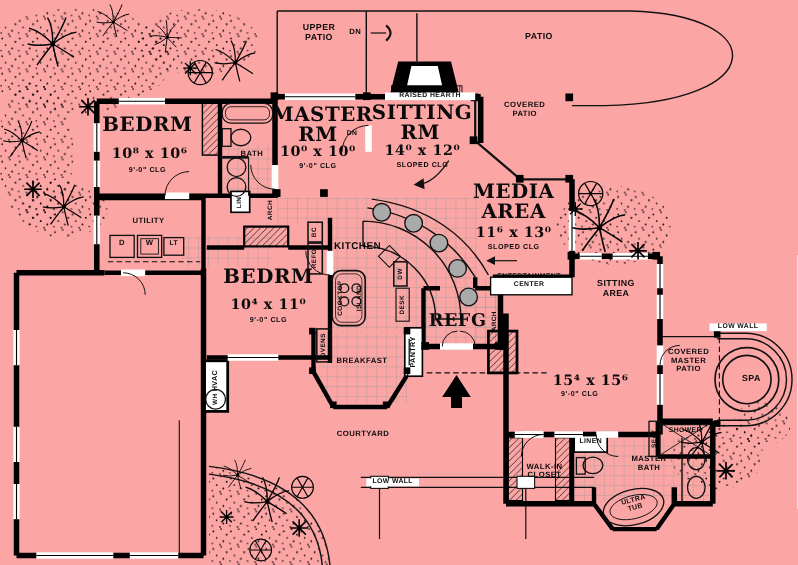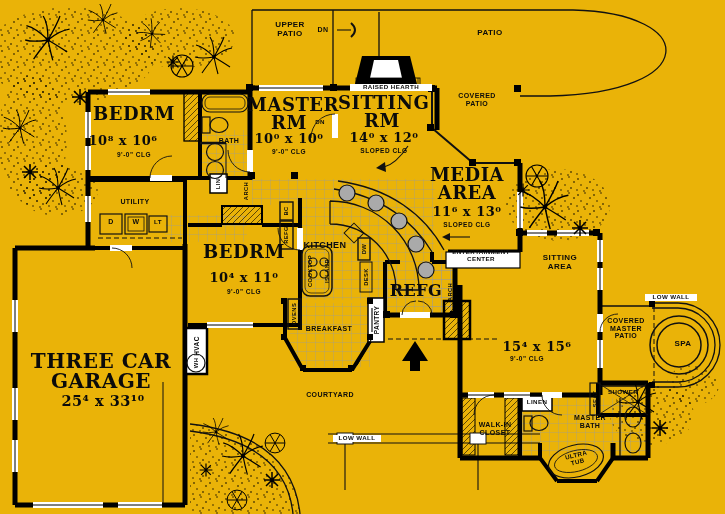--- a/index.html
+++ b/index.html
@@ -1,16 +1,16 @@
 <!DOCTYPE html>
 <html><head>
 <meta charset="utf-8">
 <style>
   html,body{margin:0;background:#fff}
-  #plan{position:relative;width:725px;height:514px;background:#eab308;overflow:hidden;
+  #plan{position:relative;width:725px;height:514px;background:#fca5a5;overflow:hidden;
         font-family:"Liberation Sans",sans-serif}
   #plan svg{position:absolute;left:0;top:0}
   .lbl{position:absolute;color:#0b0b0b;text-align:center;font-weight:bold;line-height:1.1;
        white-space:pre-line;letter-spacing:.4px;font-family:"Liberation Sans",sans-serif}
   .serif{font-family:"DejaVu Serif","Liberation Serif",serif;line-height:.98;letter-spacing:.5px}
   .s19{font-size:18px}.s21{font-size:20px}.s16{font-size:16px}
   .dims{font-family:"DejaVu Serif","Liberation Serif",serif;font-size:13px;letter-spacing:.5px}
   .dims15{font-family:"DejaVu Serif","Liberation Serif",serif;font-size:14.5px;letter-spacing:.5px}
   .clg{font-size:6.5px;letter-spacing:.5px}
   .t9{font-size:9px}.t8{font-size:8px}.t7{font-size:7px}.t6{font-size:6.2px}
@@ -302,21 +302,21 @@
         <rect x="470" y="433" width="16" height="11"></rect>
   </g>
 </svg>
 
 <div class="lbl t8" style="left:255px;top:21px;width:70px">UPPER
 PATIO</div>
 <div class="lbl t7" style="left:315px;top:26px;width:16px">DN</div>
 <div class="lbl t8" style="left:455px;top:29px;width:70px">PATIO</div>
 
 <div class="lbl serif s19" style="left:90px;top:105px;width:88px">BEDRM</div>
-<div class="lbl dims" style="left:79px;top:134px;width:88px">10⁸ x 10⁶</div>
+<div class="lbl dims" style="left:92px;top:134px;width:88px">10⁸ x 10⁶</div>
 <div class="lbl clg" style="left:90px;top:151px;width:88px">9'-0" CLG</div>
 <div class="lbl t7" style="left:212px;top:137px;width:34px">BATH</div>
 
 <div class="lbl serif s19" style="left:247px;top:96px;width:84px">MASTER
 RM</div>
 <div class="lbl dims" style="left:247px;top:132px;width:84px">10⁰ x 10⁰</div>
 <div class="lbl clg" style="left:247px;top:148px;width:84px">9'-0" CLG</div>
 <div class="lbl t6" style="left:312px;top:119px;width:16px">DN</div>
 
 <div class="lbl t6 wbg" style="left:350px;top:84px;width:78px">RAISED HEARTH</div>
@@ -339,29 +339,26 @@
 
 <div class="lbl t7" style="left:105px;top:198px;width:60px">UTILITY</div>
 <div class="lbl t7" style="left:100px;top:218px;width:22px">D</div>
 <div class="lbl t7" style="left:125px;top:218px;width:22px">W</div>
 <div class="lbl t6" style="left:149px;top:219px;width:18px">LT</div>
 
 <div class="lbl serif s19" style="left:198px;top:243px;width:92px">BEDRM</div>
 <div class="lbl dims" style="left:198px;top:271px;width:92px">10⁴ x 11⁰</div>
 <div class="lbl clg" style="left:198px;top:288px;width:92px">9'-0" CLG</div>
 
-<div class="lbl t9" style="left:294px;top:241px;width:62px">KITCHEN</div>
+<div class="lbl t9" style="left:294px;top:219px;width:62px">KITCHEN</div>
 <div class="lbl t7" style="left:300px;top:325px;width:58px">BREAKFAST</div>
 <div class="lbl serif s16" style="left:386px;top:283px;width:60px">REFG</div>
 <div class="lbl t7" style="left:299px;top:391px;width:62px">COURTYARD</div>
 <div class="lbl t6 wbg" style="left:333px;top:435px;width:44px">LOW WALL</div>
 
-<div class="lbl serif s21" style="left:25px;top:352px;width:152px">THREE CAR
-GARAGE</div>
-<div class="lbl dims15" style="left:25px;top:393px;width:156px">25⁴ x 33¹⁰</div>
 
 <div class="lbl dims" style="left:487px;top:340px;width:100px">15⁴ x 15⁶</div>
 <div class="lbl clg" style="left:477px;top:355px;width:100px">9'-0" CLG</div>
 
 <div class="lbl t7" style="left:594px;top:317px;width:64px">COVERED
 MASTER
 PATIO</div>
 <div class="lbl t6 wbg" style="left:645px;top:294px;width:48px">LOW WALL</div>
 <div class="lbl t8" style="left:659px;top:340px;width:48px">SPA</div>
 

